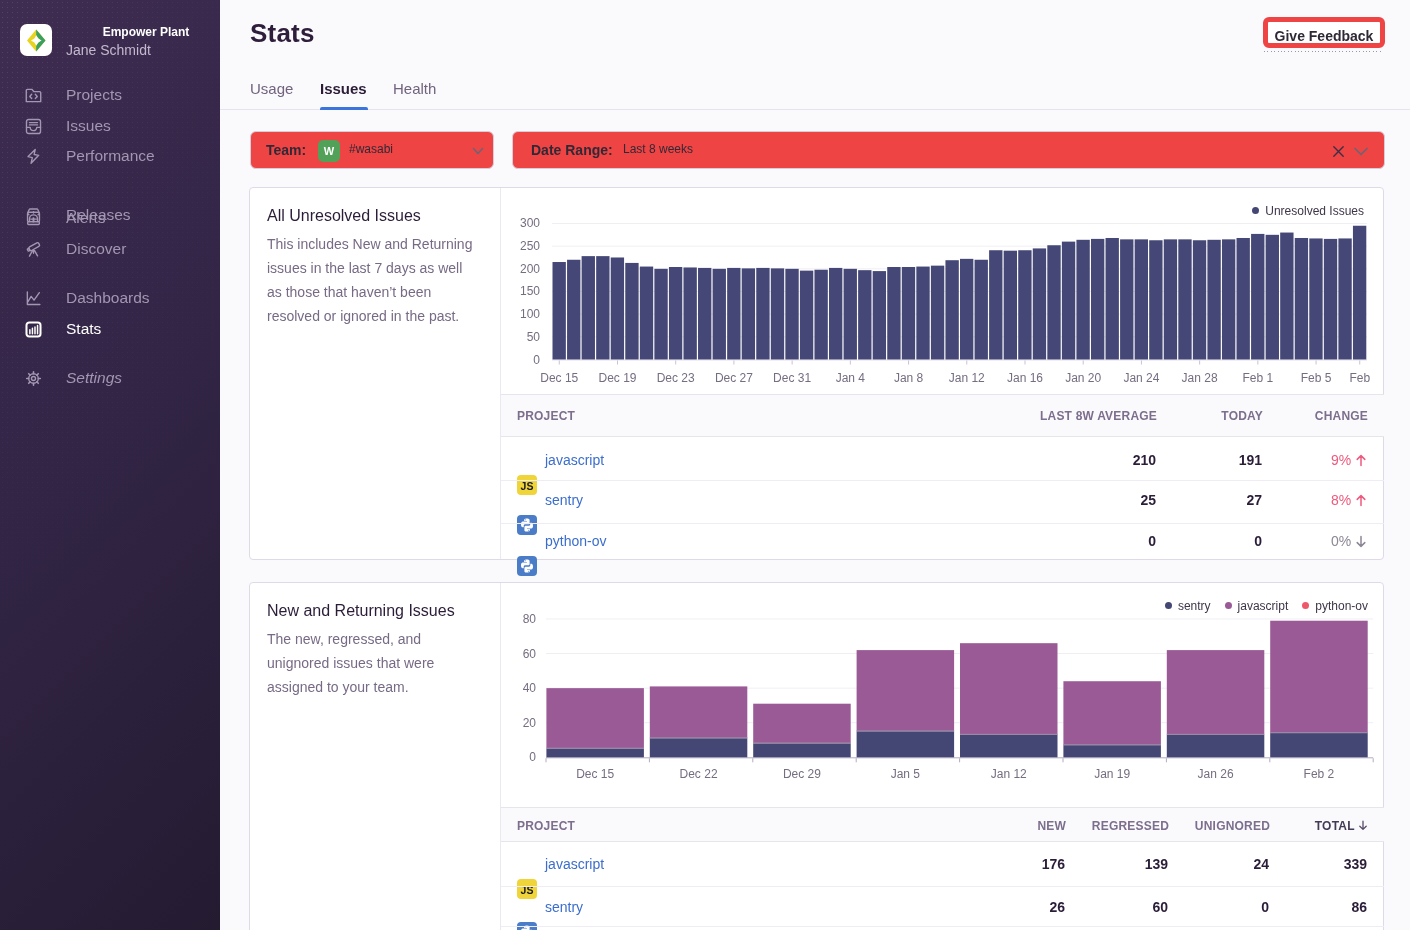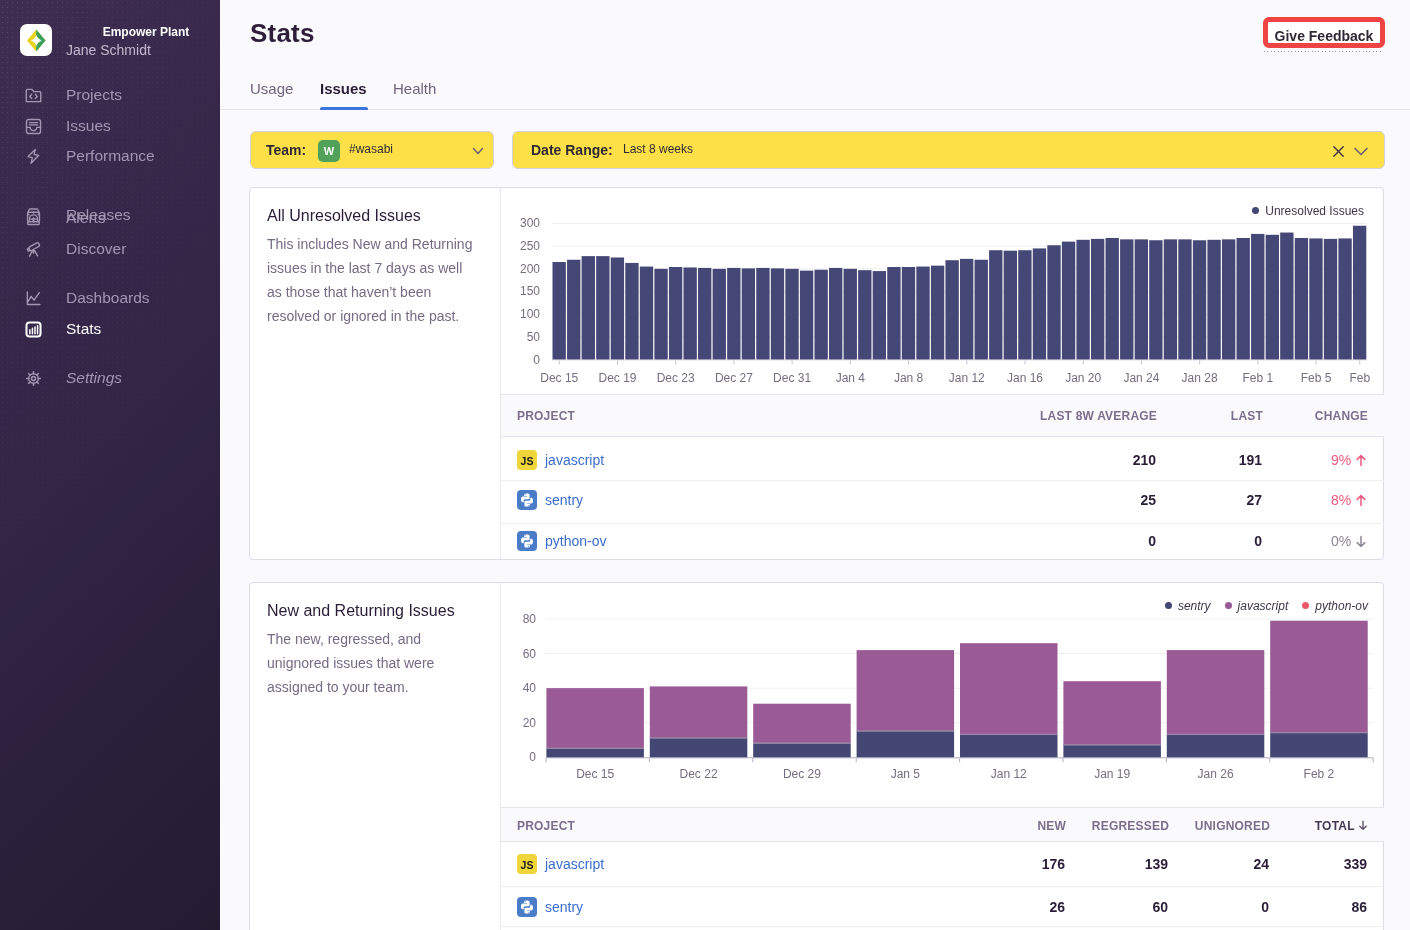--- a/index.html
+++ b/index.html
@@ -28,39 +28,39 @@
 h1 { position:absolute; left:30px; top:18px; font-size:26px; font-weight:bold; color:#2f1d3c; letter-spacing:0.2px; }
 .feedback { position:absolute; left:1043px; top:17px; width:122px; height:31px; background:#fff;
   border:5px solid #ef4444; border-radius:6px; font-size:14px; font-weight:bold; color:#2f2936;
   text-align:center; line-height:29px; }
 .tabline { position:absolute; left:0; top:109px; width:1190px; height:1px; background:#e7e2ec; }
 .tab { position:absolute; top:80px; font-size:15px; color:#71637e; }
 .tab.active { color:#2b1d38; font-weight:bold; }
 .tabu { position:absolute; left:100px; top:107px; width:48px; height:3px; background:#3c74dd; border-radius:2px 2px 0 0; }
 
 
-.fbox { position:absolute; top:131px; height:38px; background:#fde047; border:1px solid #d5cfdd; border-radius:6px; }
+.fbox { position:absolute; top:131px; height:38px; background:#ef4444; border:1px solid #d5cfdd; border-radius:6px; }
 .fbox .blabel { position:absolute; top:10px; font-size:14px; font-weight:bold; color:#2f2936; }
 .fbox .bval { position:absolute; top:10px; font-size:12px; color:#2f2936; }
 .wbadge { position:absolute; left:67px; top:8px; width:22px; height:22px; background:#51a159; border-radius:5px;
   color:#fff; font-size:11px; font-weight:bold; text-align:center; line-height:22px; }
 .chev { position:absolute; width:14px; height:14px; }
 
 
 .panel { position:absolute; left:29px; width:1135px; background:#fff; border:1px solid #e0dae8; border-radius:4px; }
 .pleft { position:absolute; left:0; top:0; width:251px; border-right:1px solid #ece8f1; }
 .ptitle { position:absolute; left:17px; top:19px; font-size:16px; color:#2b1d38; }
 .pdesc { position:absolute; left:17px; top:44px; width:225px; font-size:14px; line-height:24px; color:#776a85; }
 .legend { position:absolute; font-size:12px; color:#3f3649; white-space:nowrap; }
 .ldot { display:inline-block; width:7px; height:7px; border-radius:50%; margin-right:6px; position:relative; top:-1px; }
 
 
 .thead { position:absolute; left:251px; background:#faf9fb; border-top:1px solid #e8e3ed; border-bottom:1px solid #e8e3ed; width:883px; }
 .th { position:absolute; font-size:12px; font-weight:bold; color:#7c6e8d; letter-spacing:0.2px; }
-.picon { position:absolute; left:267px; width:28px; height:20px; border-radius:0; }
+.picon { position:absolute; left:267px; width:28px; height:20px; border-radius:0;margin-top:25px; }
 .pname { position:absolute; left:295px; font-size:14px; color:#3b6ecc; }
 .num { position:absolute; font-size:14px; font-weight:bold; color:#2b1d38; }
 .chg { position:absolute; font-size:14px; }
 .rowline { position:absolute; left:251px; width:883px; height:1px; background:#f0ecf3; }
 </style>
 </head>
 <body>
 <div id="page">
   <div id="sidebar">
     <div class="dots"></div>
@@ -282,21 +282,21 @@
             <text x="756.8482142857143" y="194" font-size="12" fill="#756d80" text-anchor="middle">Feb 1</text>
             <line x1="756.8482142857143" y1="172.5" x2="756.8482142857143" y2="176.5" stroke="#c9c3d1"></line>
             <text x="815.0625" y="194" font-size="12" fill="#756d80" text-anchor="middle">Feb 5</text>
             <line x1="815.0625" y1="172.5" x2="815.0625" y2="176.5" stroke="#c9c3d1"></line>
             <text x="858.7232142857143" y="194" font-size="12" fill="#756d80" text-anchor="middle">Feb</text>
             <line x1="858.7232142857143" y1="172.5" x2="858.7232142857143" y2="176.5" stroke="#c9c3d1"></line>
           </svg></div>
       <div class="thead" style="top:206px; height:43px;">
         <div class="th" style="left:16px; top:14px;">PROJECT</div>
         <div class="th" style="right:227px; top:14px;">LAST 8W AVERAGE</div>
-        <div class="th" style="right:121px; top:14px;">LAST</div>
+        <div class="th" style="right:121px; top:14px;">TODAY</div>
         <div class="th" style="right:16px; top:14px;">CHANGE</div>
       </div>
       <div id="t1rows">
           <div class="picon" style="top:262px;"><svg width="20" height="20" viewBox="0 0 20 20">
               <rect width="20" height="20" rx="4" fill="#f0d53a"></rect>
               <text x="10" y="14.5" font-size="10.5" font-weight="bold" fill="#1a1a1a" text-anchor="middle" font-family="Liberation Sans">JS</text>
             </svg></div>
           <div class="pname" style="top:264px;">javascript</div>
           <div class="num" style="right:227px; top:264px;">210</div>
           <div class="num" style="right:121px; top:264px;">191</div>
@@ -332,21 +332,21 @@
               <path d="M6 1.5 V11 M2.2 7.6 L6 11.4 L9.8 7.6" fill="none" stroke="currentColor" stroke-width="1.5" stroke-linecap="round" stroke-linejoin="round"></path>
             </svg></div>
         </div>
     </div>
 
     <div class="panel" id="panel2" style="top:582px; height:360px;">
       <div class="pleft" style="height:358px;">
         <div class="ptitle">New and Returning Issues</div>
         <div class="pdesc">The new, regressed, and<br>unignored issues that were<br>assigned to your team.</div>
       </div>
-      <div class="legend" style="right:15px; top:16px;font-style:italic;">
+      <div class="legend" style="right:15px; top:16px;">
         <span class="ldot" style="background:#444674;"></span>sentry<span style="display:inline-block;width:14px;"></span><span class="ldot" style="background:#9a5a96;"></span>javascript<span style="display:inline-block;width:14px;"></span><span class="ldot" style="background:#ed586a;"></span>python-ov</div>
       <div id="chart2" style="position:absolute; left:251px; top:0; width:883px; height:224px;"><svg width="883" height="224">
             <line x1="45" y1="139.72000000000003" x2="872.2" y2="139.72000000000003" stroke="#f0eef3" stroke-width="1"></line>
             <text x="35" y="143.72000000000003" font-size="12" fill="#756d80" text-anchor="end">20</text>
             <line x1="45" y1="105.14000000000001" x2="872.2" y2="105.14000000000001" stroke="#f0eef3" stroke-width="1"></line>
             <text x="35" y="109.14000000000001" font-size="12" fill="#756d80" text-anchor="end">40</text>
             <line x1="45" y1="70.56" x2="872.2" y2="70.56" stroke="#f0eef3" stroke-width="1"></line>
             <text x="35" y="74.56" font-size="12" fill="#756d80" text-anchor="end">60</text>
             <line x1="45" y1="35.98000000000002" x2="872.2" y2="35.98000000000002" stroke="#f0eef3" stroke-width="1"></line>
             <text x="35" y="39.98000000000002" font-size="12" fill="#756d80" text-anchor="end">80</text>

